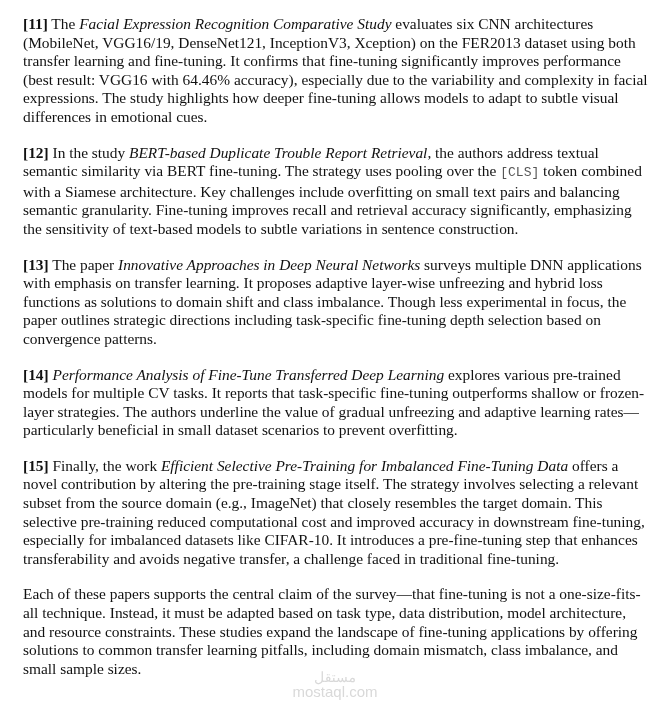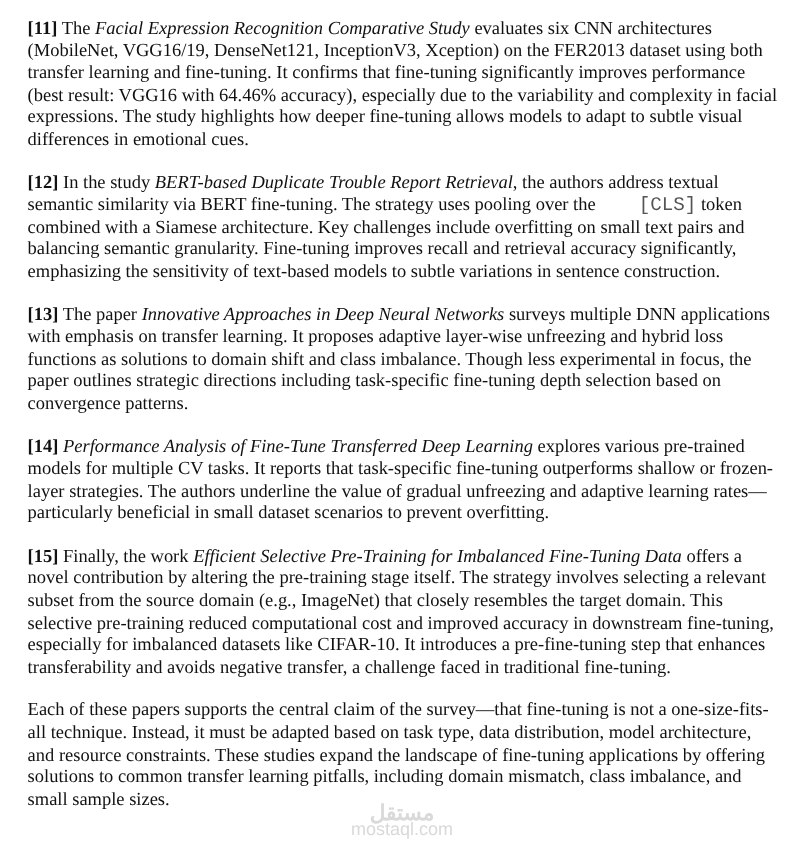--- a/index.html
+++ b/index.html
@@ -6,26 +6,26 @@
   body {
     width: 664px; height: 712px; position: relative; overflow: hidden;
     font-family: "Liberation Serif", serif;
     color: #111111;
     font-size: 15.4px;
     line-height: 18.6px;
   }
   .doc { position: absolute; left: 23px; top: 15px; width: 625px; }
   p { margin: 0 0 17px 0; word-spacing: 0px; }
   .ref { font-weight: bold; text-align: right; }
-  .mono { font-family: "Liberation Mono", monospace; font-size: 16px; color: #555; margin-left: 32px; }
+  .mono { font-family: "Liberation Mono", monospace; font-size: 13px; color: #555; }
   .watermark {
     position: absolute; left: 290px; top: 668px; width: 90px; text-align: center;
     color: #d9d9d9; font-family: "Liberation Sans", sans-serif;
   }
-  .watermark .ar { font-size: 18px; font-weight: bold; line-height: 18px; }
+  .watermark .ar { font-size: 14px; font-weight: normal; line-height: 18px; }
   .watermark .lat { font-size: 15px; line-height: 12px; }
 </style>
 </head>
 <body>
 
 <div class="doc">
 
   <p><span class="ref">[11]</span><span> The </span><i>Facial Expression Recognition Comparative Study</i><span> evaluates six CNN architectures (MobileNet, VGG16/19, DenseNet121, InceptionV3, Xception) on the FER2013 dataset using both transfer learning and fine-tuning. It confirms that fine-tuning significantly improves performance (best result: VGG16 with 64.46% accuracy), especially due to the variability and complexity in facial expressions. The study highlights how deeper fine-tuning allows models to adapt to subtle visual differences in emotional cues.</span></p>
 
   <p><span class="ref">[12]</span><span> In the study </span><i>BERT-based Duplicate Trouble Report Retrieval</i><span>, the authors address textual semantic similarity via BERT fine-tuning. The strategy uses pooling over the </span><span class="mono">[CLS]</span><span> token combined with a Siamese architecture. Key challenges include overfitting on small text pairs and balancing semantic granularity. Fine-tuning improves recall and retrieval accuracy significantly, emphasizing the sensitivity of text-based models to subtle variations in sentence construction.</span></p>

